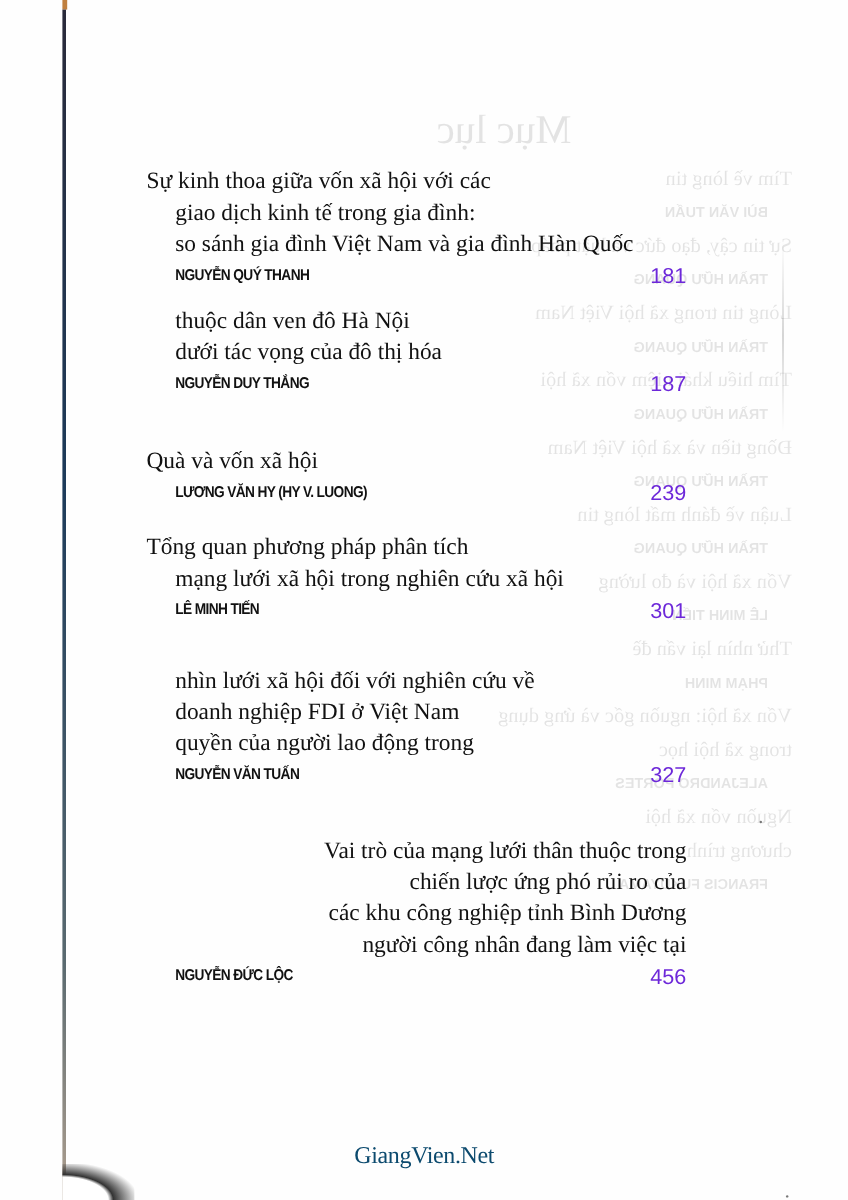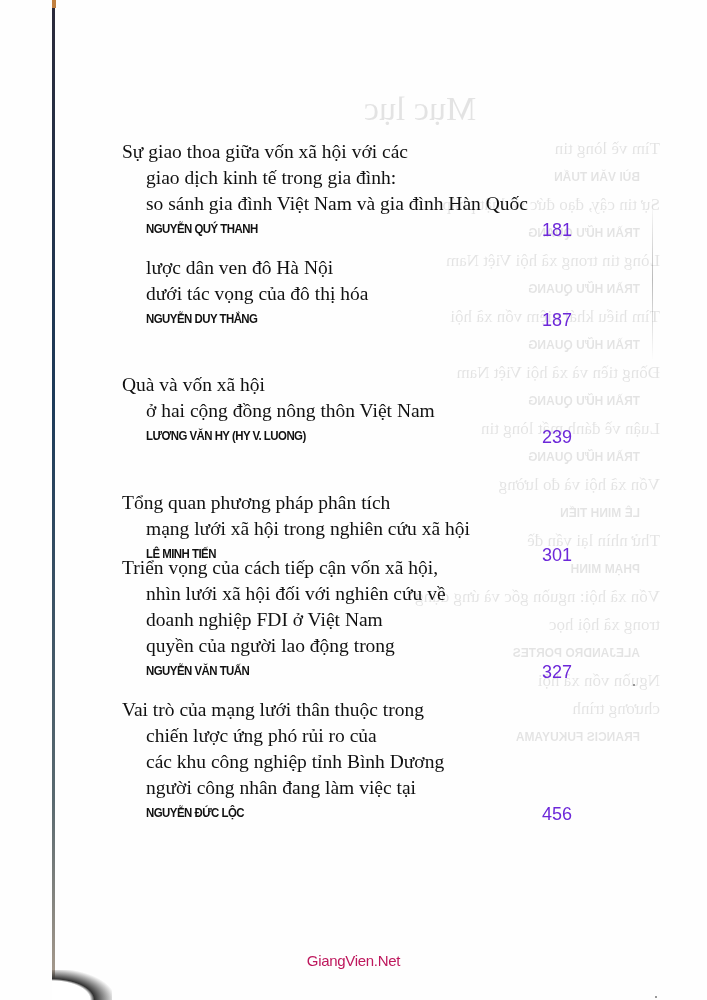--- a/index.html
+++ b/index.html
@@ -48,22 +48,22 @@
     font-weight: bold; font-size: 13px; letter-spacing: -0.6px; color: #111;
     transform: scaleX(0.88); transform-origin: left center; white-space: nowrap;
   }
   .pagenum {
     position: absolute; right: 0; top: 0;
     font-family: "Liberation Sans", "DejaVu Sans", sans-serif;
     font-size: 18px; line-height: 26px; color: #6d28d9;
   }
   .watermark {
     position: absolute; left: 0; width: 707px; top: 952px; text-align: center;
-    font-family: Liberation Sans, sans-serif;
-    font-size: 15px; color: #be185d; letter-spacing: -0.3px;
+    font-family: Liberation Serif, serif;
+    font-size: 20px; color: #0c4a6e; letter-spacing: -0.3px;
   }
   .dot { position: absolute; width: 2px; height: 2px; background: #777; border-radius: 1px; }
 </style>
 </head>
 <body>
 
 <div class="page">
   <div class="binding-corner"></div>
   <div class="binding-edge"></div>
   <div class="right-edge"></div>
@@ -91,68 +91,66 @@
     <div class="bt-line">trong xã hội học</div>
     <div class="bt-author">ALEJANDRO PORTES</div>
     <div class="bt-line">Nguồn vốn xã hội</div>
     <div class="bt-line">chương trình</div>
     <div class="bt-author">FRANCIS FUKUYAMA</div>
   </div>
 
   <div class="toc">
 
     <div class="entry" style="top:139px;">
-      <div class="title-line">Sự giao thoa giữa vốn xã hội với các</div>
+      <div class="title-line">Sự kinh thoa giữa vốn xã hội với các</div>
       <div class="title-line indent">giao dịch kinh tế trong gia đình:</div>
       <div class="title-line indent">so sánh gia đình Việt Nam và gia đình Hàn Quốc</div>
       <div class="author-row">
         <span class="author">NGUYỄN QUÝ THANH</span>
         <span class="pagenum">181</span>
       </div>
     </div>
 
     <div class="entry" style="top:255px;">
-      <div class="title-line indent">lược dân ven đô Hà Nội</div>
+      <div class="title-line indent">thuộc dân ven đô Hà Nội</div>
       <div class="title-line indent">dưới tác vọng của đô thị hóa</div>
       <div class="author-row">
         <span class="author">NGUYỄN DUY THẮNG</span>
         <span class="pagenum">187</span>
       </div>
     </div>
 
     <div class="entry" style="top:372px;">
       <div class="title-line">Quà và vốn xã hội</div>
-      <div class="title-line indent">ở hai cộng đồng nông thôn Việt Nam</div>
       <div class="author-row">
         <span class="author">LƯƠNG VĂN HY (HY V. LUONG)</span>
         <span class="pagenum">239</span>
       </div>
     </div>
 
-    <div class="entry" style="top:490px;">
+    <div class="entry" style="top:444px;">
       <div class="title-line">Tổng quan phương pháp phân tích</div>
       <div class="title-line indent">mạng lưới xã hội trong nghiên cứu xã hội</div>
       <div class="author-row">
         <span class="author">LÊ MINH TIẾN</span>
         <span class="pagenum">301</span>
       </div>
     </div>
 
     <div class="entry" style="top:555px;">
-      <div class="title-line">Triển vọng của cách tiếp cận vốn xã hội,</div>
       <div class="title-line indent">nhìn lưới xã hội đối với nghiên cứu về</div>
       <div class="title-line indent">doanh nghiệp FDI ở Việt Nam</div>
       <div class="title-line indent">quyền của người lao động trong</div>
       <div class="author-row">
         <span class="author">NGUYỄN VĂN TUẤN</span>
         <span class="pagenum">327</span>
       </div>
     </div>
 
-    <div class="entry" style="top:697px;">
+    <div class="entry" style="top:697px;text-align:right;">
       <div class="title-line">Vai trò của mạng lưới thân thuộc trong</div>
       <div class="title-line indent">chiến lược ứng phó rủi ro của</div>
       <div class="title-line indent">các khu công nghiệp tỉnh Bình Dương</div>
       <div class="title-line indent">người công nhân đang làm việc tại</div>
       <div class="author-row">
         <span class="author">NGUYỄN ĐỨC LỘC</span>
         <span class="pagenum">456</span>
       </div>
     </div>
   </div>

